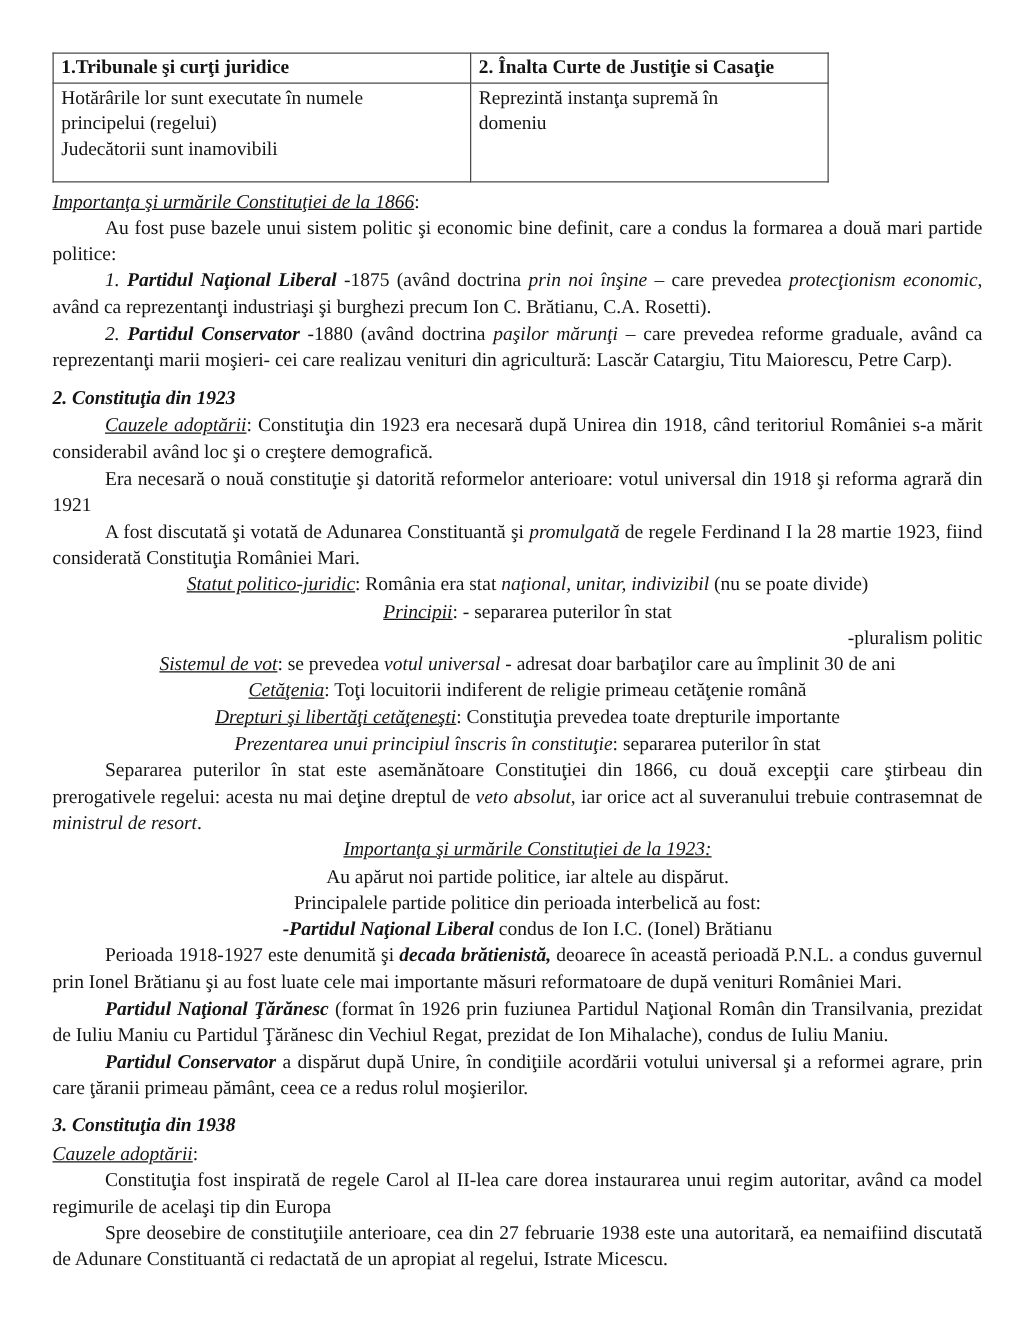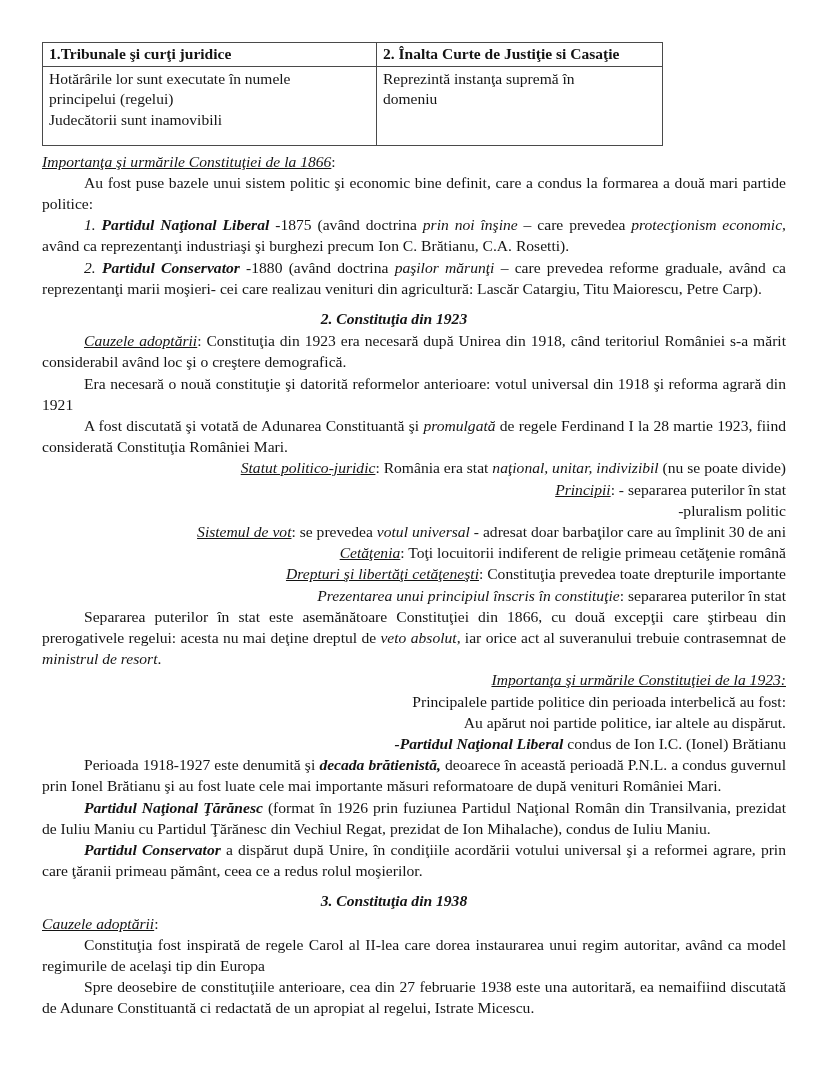--- a/index.html
+++ b/index.html
@@ -57,34 +57,34 @@
     text-align: justify;
     margin: 0;
     text-indent: 0;
   }
   .p.ind {
     text-indent: 42px;
   }
   .p.nojust { text-align: left; }
   .p.hang {
     margin-left: 16px;
-    text-align: right;
+    text-align: center;
     text-indent: 0;
   }
   .p.hang2 {
     margin-left: 110px;
     text-align: right;
     text-indent: 0;
   }
   .heading {
     font-size: 15.6px;
     line-height: 21.2px;
     font-weight: bold;
     font-style: italic;
-    text-align: center;
+    text-align: left;
     margin: 9px 0 1px 0;
     padding-right: 40px;
   }
   .i  { font-style: italic; }
   .bi { font-weight: bold; font-style: italic; }
   .ui { text-decoration: underline; font-style: italic; }
 </style>
 </head>
 <body>
 
@@ -138,23 +138,23 @@
   <p class="p hang"><span class="ui">Cetăţenia</span><span>: Toţi locuitorii indiferent de religie primeau cetăţenie română</span></p>
 
   <p class="p hang"><span class="ui">Drepturi şi libertăţi cetăţeneşti</span><span>: Constituţia prevedea toate drepturile importante</span></p>
 
   <p class="p hang"><span class="i">Prezentarea unui principiul înscris în constituţie</span><span>: separarea puterilor în stat</span></p>
 
   <p class="p ind"><span>Separarea puterilor în stat este asemănătoare Constituţiei din 1866, cu două excepţii care ştirbeau din prerogativele regelui: acesta nu mai deţine dreptul de </span><span class="i">veto absolut</span><span>, iar orice act al suveranului trebuie contrasemnat de </span><span class="i">ministrul de resort</span><span>.</span></p>
 
   <p class="p hang"><span class="ui">Importanţa şi urmările Constituţiei de la 1923: </span></p>
 
+  <p class="p hang">Au apărut noi partide politice, iar altele au dispărut.</p>
+
   <p class="p hang">Principalele partide politice din perioada interbelică au fost:</p>
-
-  <p class="p hang">Au apărut noi partide politice, iar altele au dispărut.</p>
 
   <p class="p hang"><span class="bi">-Partidul Naţional Liberal</span><span> condus de Ion I.C. (Ionel) Brătianu</span></p>
 
   <p class="p ind"><span>Perioada 1918-1927 este denumită şi </span><span class="bi">decada brătienistă,</span><span> deoarece în această perioadă  P.N.L. a condus guvernul prin Ionel Brătianu şi au fost luate cele mai importante măsuri reformatoare de după venituri României Mari.</span></p>
 
   <p class="p ind"><span class="bi">Partidul Naţional Ţărănesc</span><span> (format în 1926 prin fuziunea Partidul Naţional Român din Transilvania, prezidat de Iuliu Maniu cu Partidul Ţărănesc din Vechiul Regat, prezidat de Ion Mihalache), condus de Iuliu Maniu.</span></p>
 
   <p class="p ind"><span class="bi">Partidul Conservator</span><span> a dispărut după Unire, în condiţiile acordării votului universal şi a reformei agrare, prin care ţăranii primeau pământ, ceea ce a redus rolul moşierilor.</span></p>
 
   <p class="heading">3. Constituţia din 1938</p>

